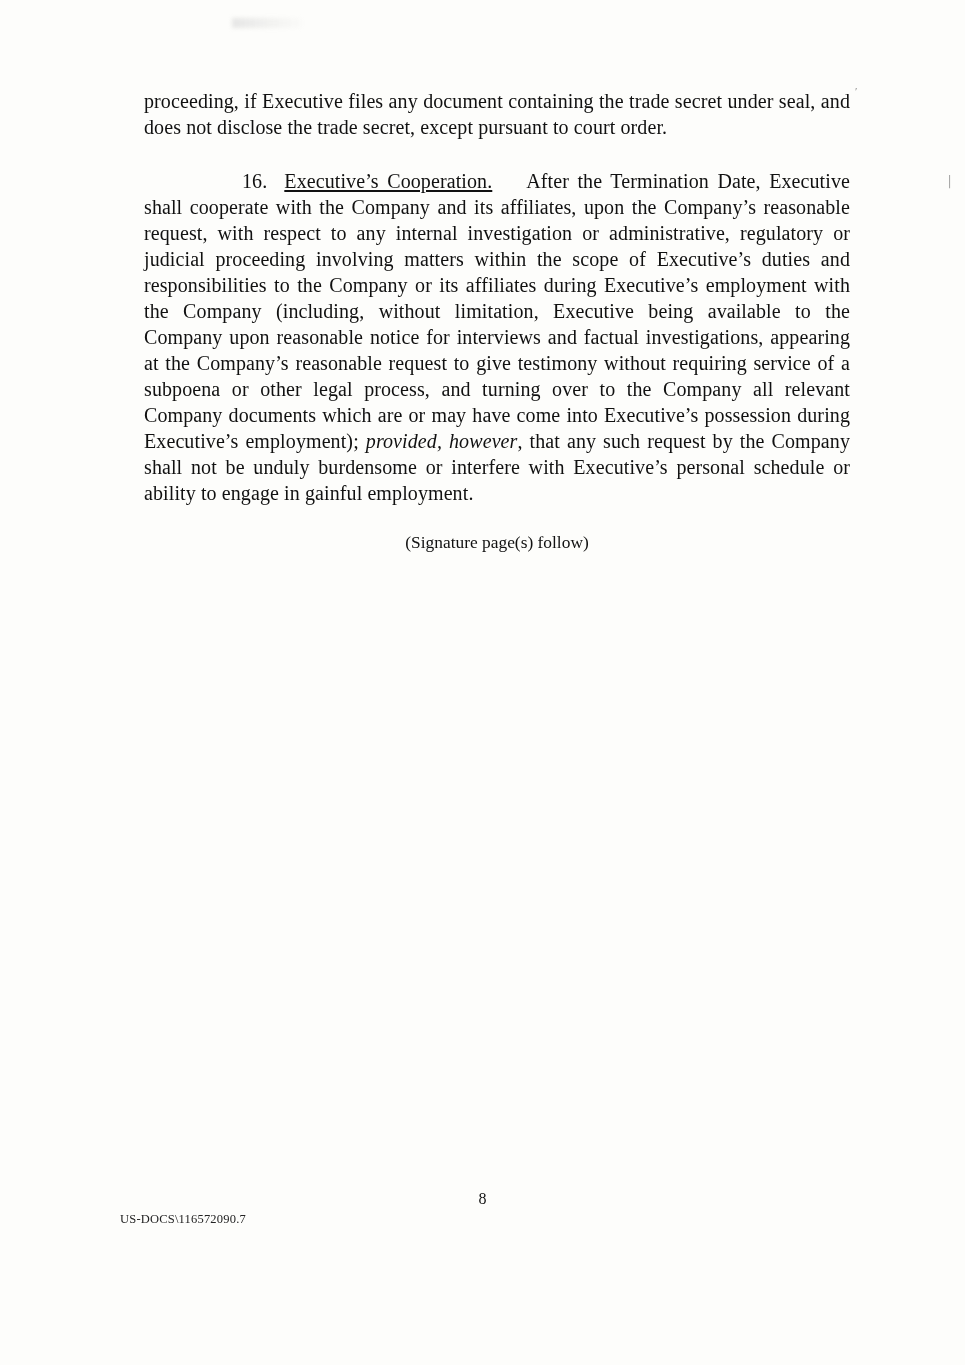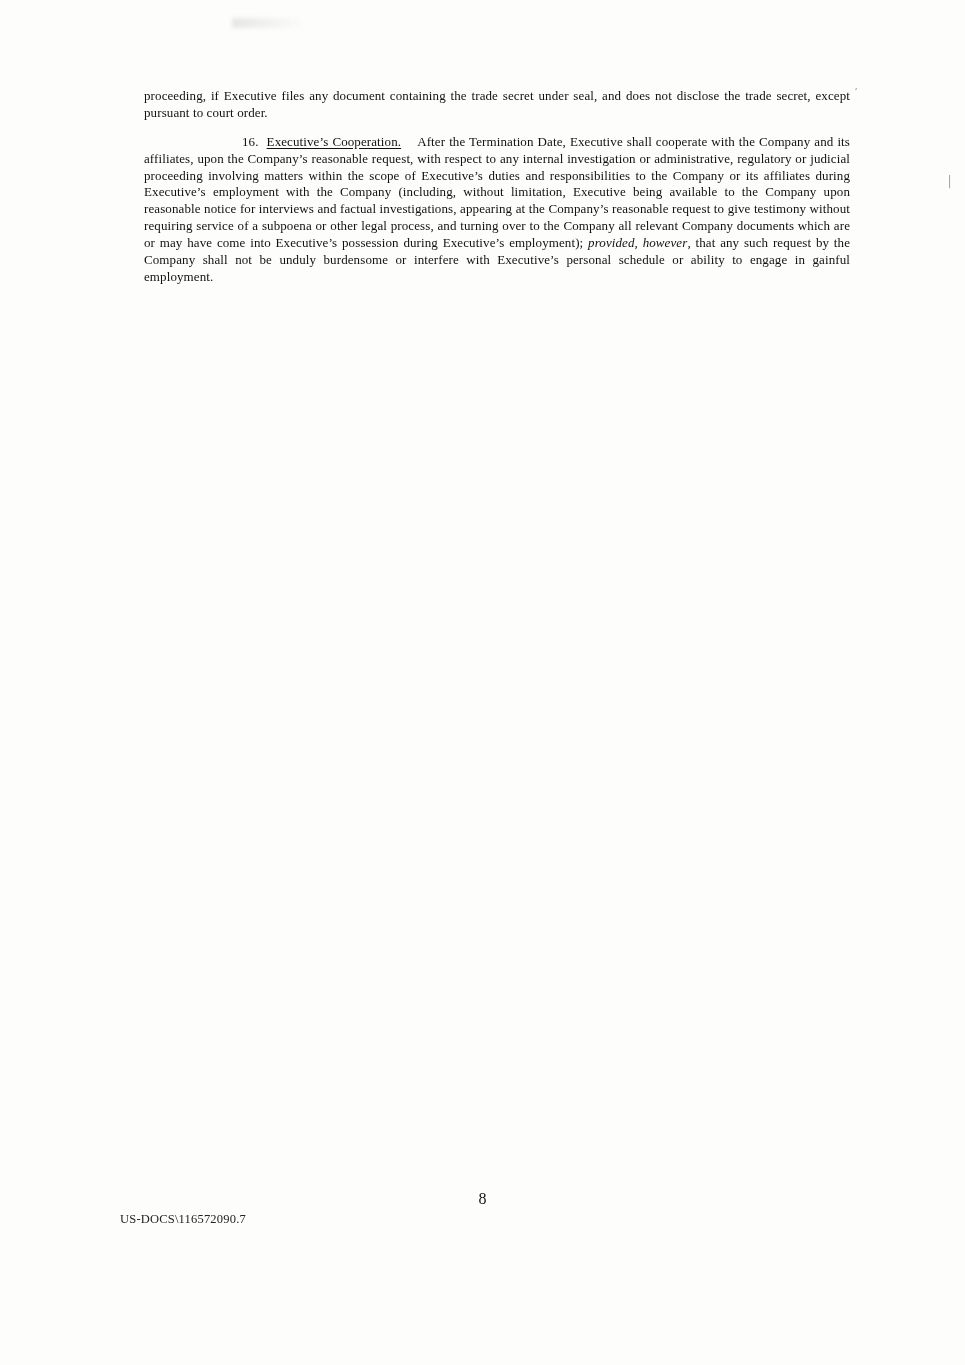--- a/index.html
+++ b/index.html
@@ -39,28 +39,28 @@
   .tick-2 { top: 176px; left: 946px; }
 
   .content {
     position: absolute;
     left: 144px;
     top: 88px;
     width: 706px;
   }
   p.body-text {
     margin: 0 0 0 0;
-    font-size: 13px;
+    font-size: 20px;
     line-height: 1.30;
     text-align: justify;
     color: #111;
     letter-spacing: 0.1px;
   }
   p.para-2 {
-    margin-top: 12px;
+    margin-top: 28px;
     text-indent: 98px;
   }
   .num {
     
   }
   u.heading {
     text-decoration: underline;
     text-underline-offset: 2px;
   }
   em.ital {
@@ -99,19 +99,20 @@
   <div class="scan-smudge"></div>
   <span class="scan-tick tick-1">′</span>
   <span class="scan-tick tick-2">│</span>
 
   <div class="content">
 
     <p class="body-text para-1">proceeding, if Executive files any document containing the trade secret under seal, and does not disclose the trade secret, except pursuant to court order.</p>
 
     <p class="body-text para-2"><span class="num">16.</span>&nbsp;&nbsp;<u class="heading">Executive’s Cooperation.</u>&nbsp;&nbsp;&nbsp;&nbsp;<span>After the Termination Date, Executive shall cooperate with the Company and its affiliates, upon the Company’s reasonable request, with respect to any internal investigation or administrative, regulatory or judicial proceeding involving matters within the scope of Executive’s duties and responsibilities to the Company or its affiliates during Executive’s employment with the Company (including, without limitation, Executive being available to the Company upon reasonable notice for interviews and factual investigations, appearing at the Company’s reasonable request to give testimony without requiring service of a subpoena or other legal process, and turning over to the Company all relevant Company documents which are or may have come into Executive’s possession during Executive’s employment); </span><em class="ital">provided, however</em><span>, that any such request by the Company shall not be unduly burdensome or interfere with Executive’s personal schedule or ability to engage in gainful employment.</span></p>
 
+    <p class="sig-line">(Signature page(s) follow)</p>
 
   </div>
 
   <div class="page-number">8</div>
   <div class="footer-code">US-DOCS\116572090.7</div>
 
 </div>
 
 </body></html>

